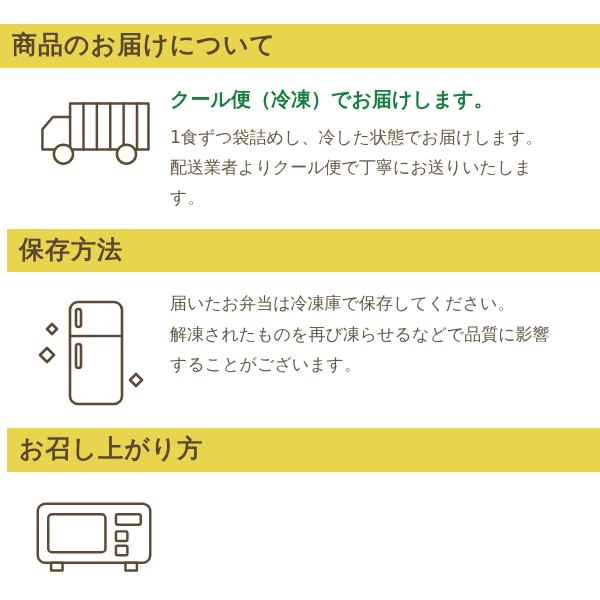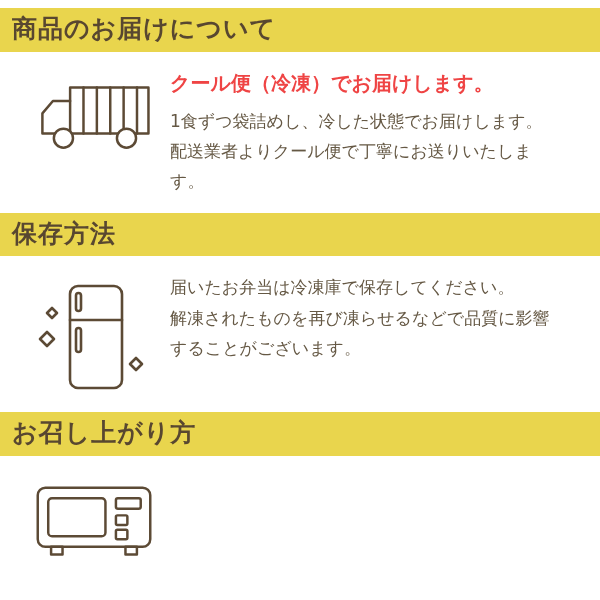--- a/index.html
+++ b/index.html
@@ -19,42 +19,43 @@
     width: 600px;
   }
   .band {
     background: #e9d54d;
     padding: 7px 14px 8px 12px;
     font-size: 25px;
     font-weight: bold;
     color: #584730;
     letter-spacing: 1px;
     line-height: 1.15;
+    margin-top: 16px;
   }
-  .band + .band, .section + .section .band { margin-top: 0; }
+  .band + .band, .section + .section .band { margin-top: 0; margin-left: 7px; }
   .section-content {
     display: flex;
     align-items: flex-start;
     padding: 16px 24px 16px 18px;
   }
   .icon-col {
     width: 152px;
     min-width: 152px;
     display: flex;
     justify-content: center;
     align-items: center;
     padding-top: 10px;
   }
   .text-col {
     width: 380px;
   }
   .item-title {
     font-size: 20px;
     font-weight: bold;
-    color: #ef4444;
+    color: #15803d;
     margin: 2px 0 10px 0;
     line-height: 1.3;
   }
   .item-body {
     font-size: 17px;
     line-height: 1.78;
     color: #655844;
     white-space: pre-line;
   }
   .icon-art { display: block; }

